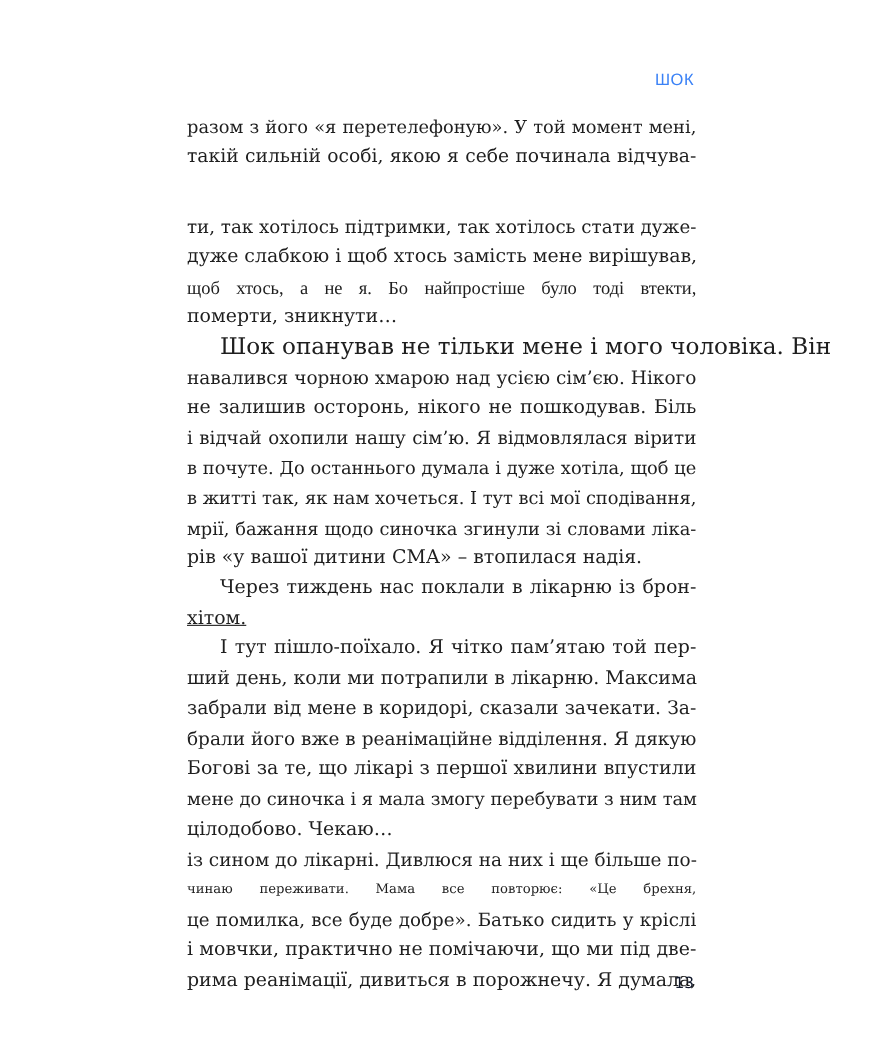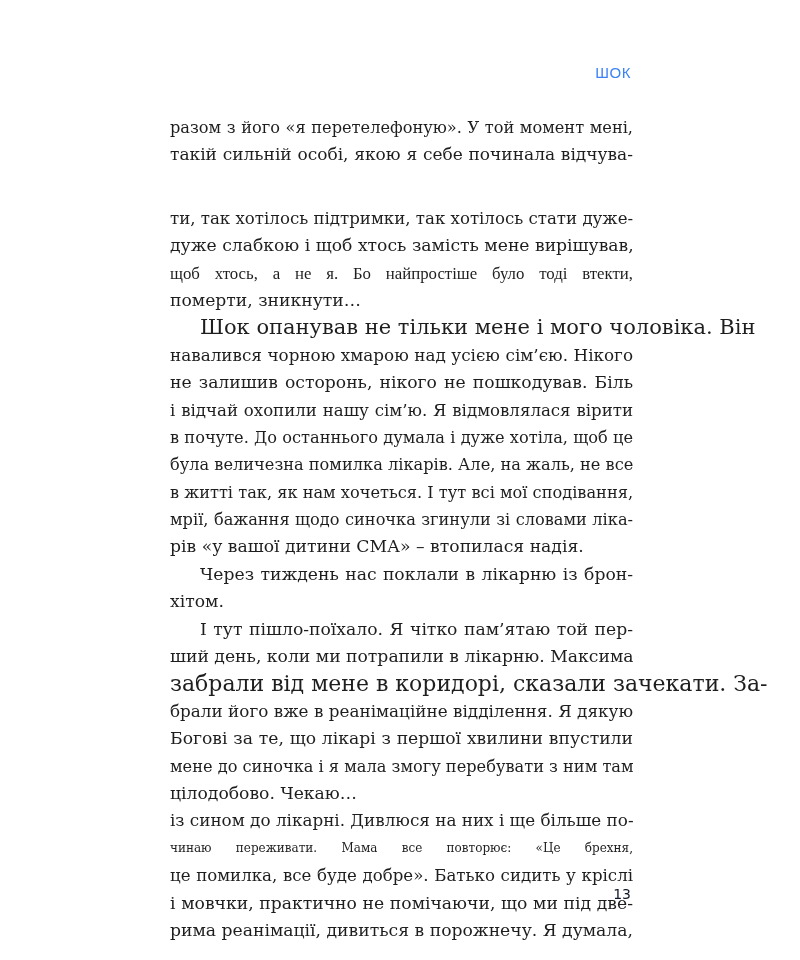--- a/index.html
+++ b/index.html
@@ -10,21 +10,21 @@
   .page {
     position: absolute; left: 0; top: 0; width: 800px; height: 960px;
     background: #ffffff;
   }
   .running-head {
     position: absolute; right: 169px; top: 64px;
     font-family: Liberation Sans, sans-serif; font-size: 15px;
     color: #3b82f6; letter-spacing: 0.5px; font-weight: 300;
   }
   .body-text {
-    position: absolute; left: 170px; top: 114px; width: 463px;
+    position: absolute; left: 170px; top: 102px; width: 463px;
     font-family: "DejaVu Serif", serif; font-size: 17.2px;
     line-height: 27.4px; color: #1e1e1e;
   }
   .line {
     display: block; white-space: nowrap;
     text-align: justify; text-align-last: justify;
     height: 27.4px;
   }
   .line.last { text-align-last: left; }
   .line.indent { padding-left: 30px; }
@@ -44,29 +44,28 @@
       <span class="line" style="white-space: nowrap; font-size: 17px;">такій сильній особі, якою я себе починала відчува-</span>
       <span class="line" style="white-space: nowrap; font-size: 16.6px; margin-top: 36px;">ти, так хотілось підтримки, так хотілось стати дуже-</span>
       <span class="line" style="white-space: nowrap;">дуже слабкою і щоб хтось замість мене вирішував,</span>
       <span class="line" style="white-space: nowrap; font-size: 16.8px; font-family: Liberation Serif, serif;">щоб хтось, а не я. Бо найпростіше було тоді втекти,</span>
       <span class="line last" style="white-space: nowrap;">померти, зникнути…</span>
       <span class="line indent" style="white-space: nowrap; font-size: 21px;">Шок опанував не тільки мене і мого чоловіка. Він</span>
       <span class="line" style="white-space: nowrap; font-size: 16.8px;">навалився чорною хмарою над усією сім’єю. Нікого</span>
       <span class="line" style="white-space: nowrap;">не залишив осторонь, нікого не пошкодував. Біль</span>
       <span class="line" style="white-space: nowrap; font-size: 16.6px;">і відчай охопили нашу сім’ю. Я відмовлялася вірити</span>
       <span class="line" style="white-space: nowrap; font-size: 16.2px;">в почуте. До останнього думала і дуже хотіла, щоб це</span>
-      <span class="line" style="white-space: nowrap; font-size: 16.2px;">була величезна помилка лікарів. Але, на жаль, не все</span>
       <span class="line" style="white-space: nowrap; font-size: 16.2px;">в житті так, як нам хочеться. І тут всі мої сподівання,</span>
       <span class="line" style="white-space: nowrap; font-size: 16.2px;">мрії, бажання щодо синочка згинули зі словами ліка-</span>
       <span class="line last" style="white-space: nowrap;">рів «у вашої дитини СМА» – втопилася надія.</span>
       <span class="line indent" style="white-space: nowrap;">Через тиждень нас поклали в лікарню із брон-</span>
-      <span class="line last" style="white-space: nowrap;">хітом.</span>
+      <span class="line last" style="white-space: nowrap; text-decoration: underline;">хітом.</span>
       <span class="line indent" style="white-space: nowrap;">І тут пішло-поїхало. Я чітко пам’ятаю той пер-</span>
       <span class="line" style="white-space: nowrap;">ший день, коли ми потрапили в лікарню. Максима</span>
-      <span class="line" style="white-space: nowrap; font-size: 22px;">забрали від мене в коридорі, сказали зачекати. За-</span>
+      <span class="line" style="white-space: nowrap; font-size: 17px;">забрали від мене в коридорі, сказали зачекати. За-</span>
       <span class="line" style="white-space: nowrap; font-size: 16.8px;">брали його вже в реанімаційне відділення. Я дякую</span>
       <span class="line" style="white-space: nowrap;">Богові за те, що лікарі з першої хвилини впустили</span>
       <span class="line" style="white-space: nowrap; font-size: 16.2px;">мене до синочка і я мала змогу перебувати з ним там</span>
       <span class="line last" style="white-space: nowrap;">цілодобово. Чекаю…</span>
       <span class="line" style="white-space: nowrap; font-size: 16.8px;">із сином до лікарні. Дивлюся на них і ще більше по-</span>
       <span class="line" style="white-space: nowrap; font-size: 12px;">чинаю переживати. Мама все повторює: «Це брехня,</span>
       <span class="line" style="white-space: nowrap; font-size: 16.6px;">це помилка, все буде добре». Батько сидить у кріслі</span>
       <span class="line" style="white-space: nowrap;">і мовчки, практично не помічаючи, що ми під две-</span>
       <span class="line" style="white-space: nowrap;">рима реанімації, дивиться в порожнечу. Я думала,</span>
     </div>

